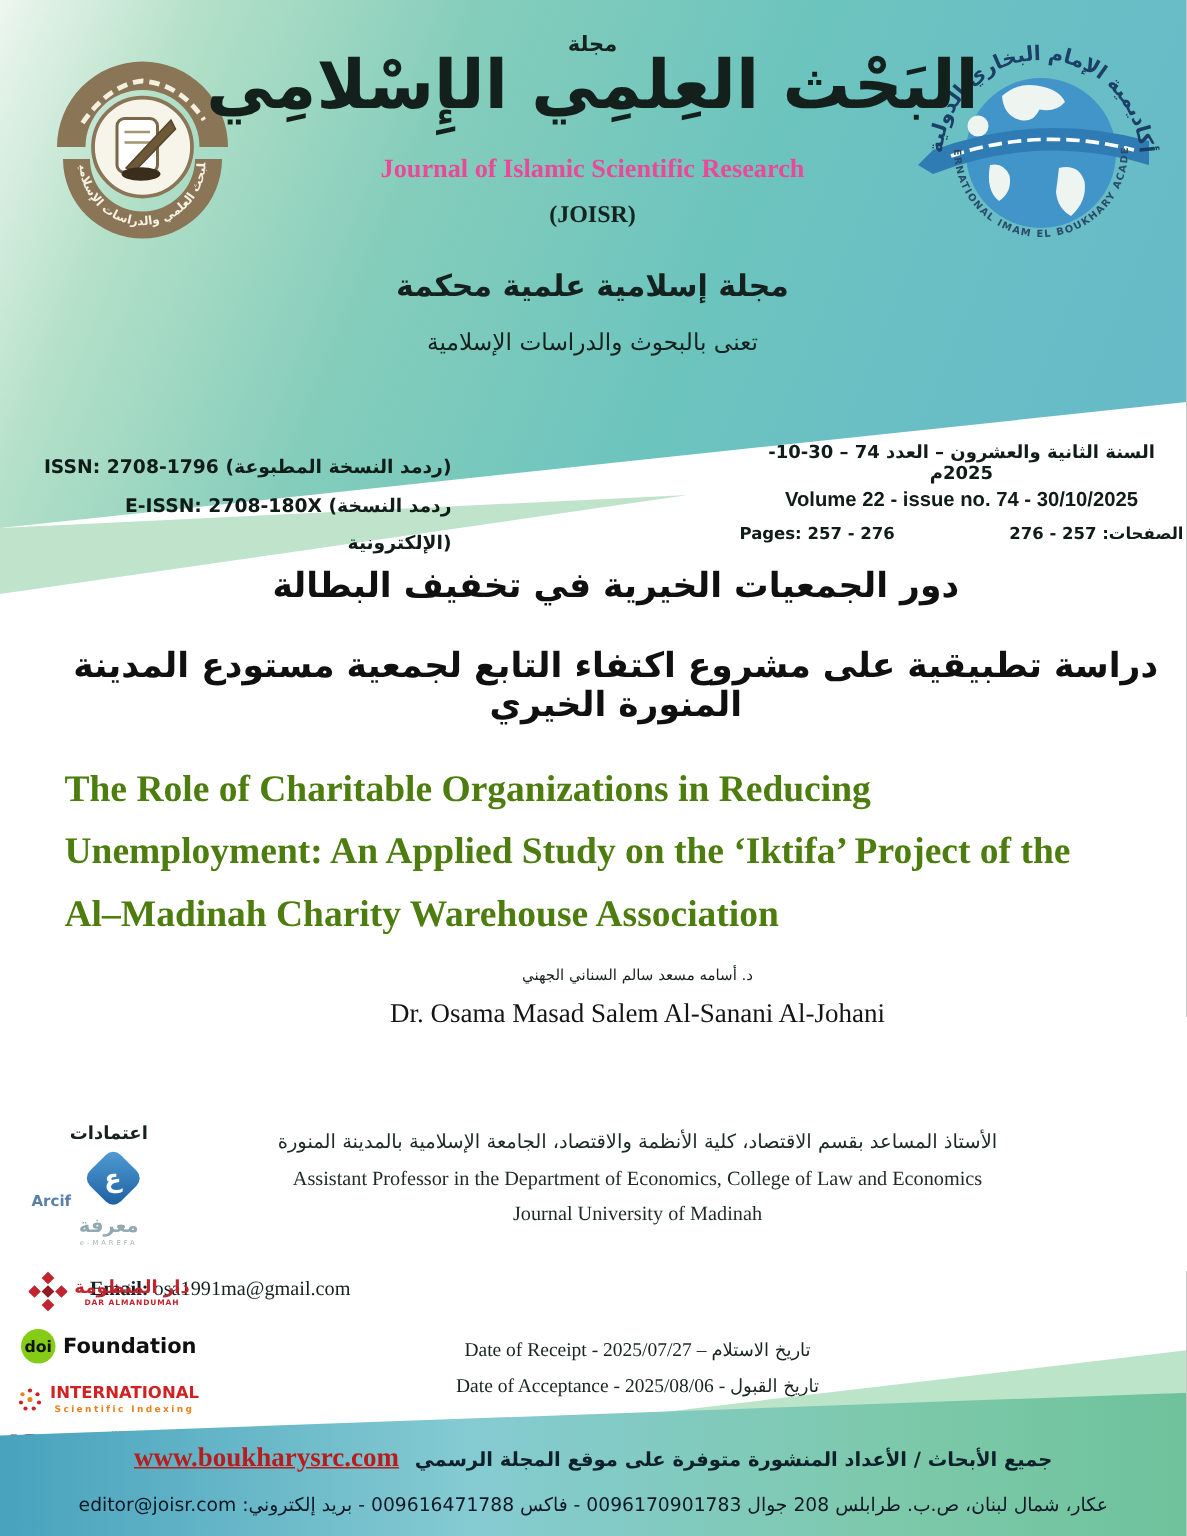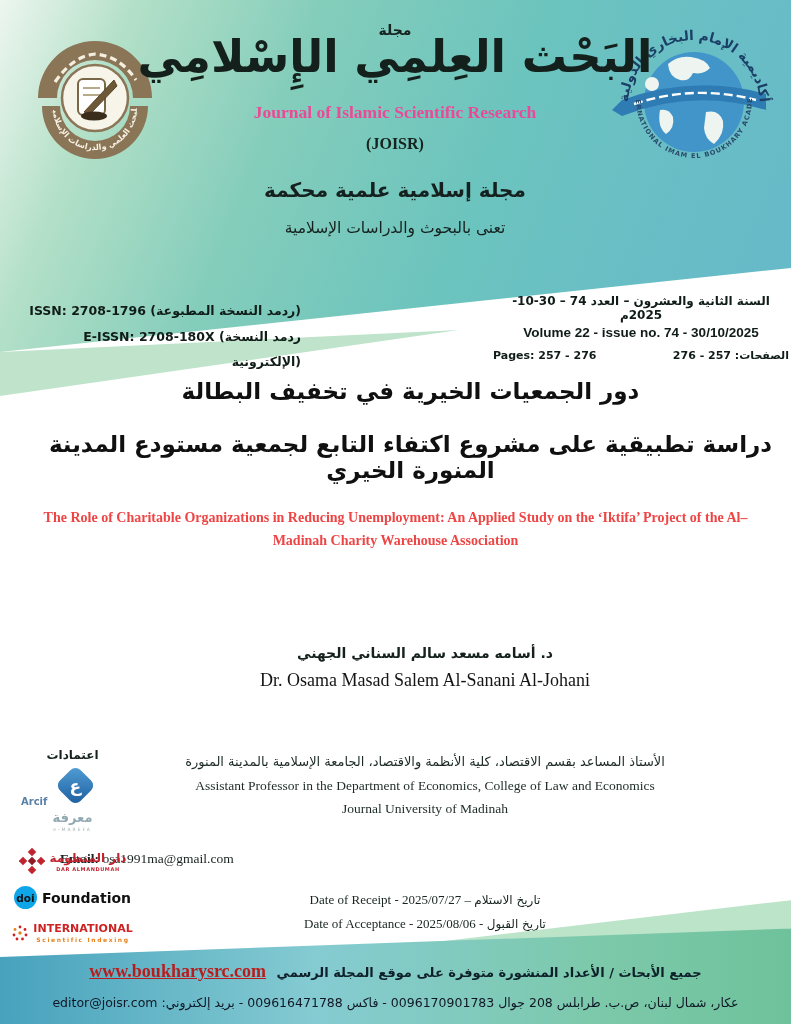--- a/index.html
+++ b/index.html
@@ -31,25 +31,25 @@
   .vol-ar{direction:rtl;font-size:12px;font-weight:600;text-align:center;}
   .vol-en{font-size:13.5px;font-weight:bold;text-align:center;margin-top:3px;
           font-family:"Liberation Sans",sans-serif;}
   .pages-row{display:flex;justify-content:space-between;margin-top:9px;font-size:11px;font-weight:bold;}
   .pages-ar{direction:rtl;}
 
   
   .title-ar{position:absolute;left:0;top:378px;width:791px;text-align:center;direction:rtl;
     font-size:23px;font-weight:bold;color:#101010;padding-left:15px;}
   .title-ar .l2{margin-top:27px;}
-  .title-en{position:absolute;left:43px;top:506px;width:705px;text-align:center;
-    font-size:14px;font-weight:bold;line-height:1.65;color:#ef4444;}
+  .title-en{position:absolute;left:43px;top:506px;width:705px;
+    font-size:25px;font-weight:bold;line-height:1.65;color:#4d7c0f;}
 
   .author-block{position:absolute;left:60px;top:645px;width:730px;text-align:center;}
-  .author-ar{direction:rtl;font-size:14px;font-weight:bold;}
+  .author-ar{direction:rtl;font-size:10px;font-weight:normal;}
   .author-en{margin-top:9px;font-size:18px;color:#141414;}
 
   .affil-block{position:absolute;left:60px;top:751px;width:730px;text-align:center;line-height:1.75;}
   .affil-ar{direction:rtl;font-size:13px;color:#1c2a26;}
   .affil-en{font-size:13.5px;color:#1c2a26;}
 
   .email-row{position:absolute;left:60px;top:851px;width:730px;text-align:left;font-size:13.5px;}
   .email-row .lbl{font-weight:bold;}
   .dates-block{position:absolute;left:60px;top:888px;width:730px;text-align:center;
     font-size:13px;line-height:1.8;color:#17241f;}
@@ -65,21 +65,21 @@
     display:flex;align-items:center;justify-content:center;}
   .marefa-diamond .ain{transform:rotate(-45deg);color:#fff;font-size:17px;font-weight:bold;}
   .marefa-word{position:absolute;left:0;top:40px;width:100%;direction:rtl;
     font-size:13px;font-weight:bold;color:#93a9b2;}
   .marefa-cap{position:absolute;left:0;top:57px;width:100%;font-size:4.5px;
     letter-spacing:2px;color:#aab4b8;}
   .mandumah{margin-top:12px;display:flex;align-items:center;justify-content:center;gap:5px;}
   .mandumah-txt .ar{direction:rtl;font-size:12px;font-weight:bold;color:#c0242f;}
   .mandumah-txt .en{font-size:5px;font-weight:bold;color:#c0242f;letter-spacing:.6px;margin-top:1px;}
   .doi{margin-top:12px;display:flex;align-items:center;justify-content:center;gap:5px;}
-  .doi-circle{width:23px;height:23px;border-radius:50%;background:#0ea5e9;color:#111;
+  .doi-circle{width:23px;height:23px;border-radius:50%;background:#84cc16;color:#111;
     font-size:10.5px;font-weight:bold;display:flex;align-items:center;justify-content:center;}
   .doi-word{font-size:14px;font-weight:800;color:#101010;}
   .isi{margin-top:13px;display:flex;align-items:center;justify-content:center;gap:5px;}
   .isi-txt .t1{font-size:11px;font-weight:800;color:#cf2222;}
   .isi-txt .t2{font-size:6px;font-weight:bold;color:#e8821e;letter-spacing:1.6px;margin-top:1px;}
   .issn-logo{margin-top:11px;display:flex;align-items:flex-start;justify-content:center;gap:7px;}
   .issn-word{font-size:27px;font-weight:800;color:#9c1f5f;letter-spacing:-2px;
     transform:scaleX(.82);transform-origin:left top;line-height:1;}
   .issn-col{text-align:left;font-size:5px;font-weight:bold;color:#4a4a55;line-height:1.5;}
   .issn-col .centre{color:#9c1f5f;margin-top:2px;}

